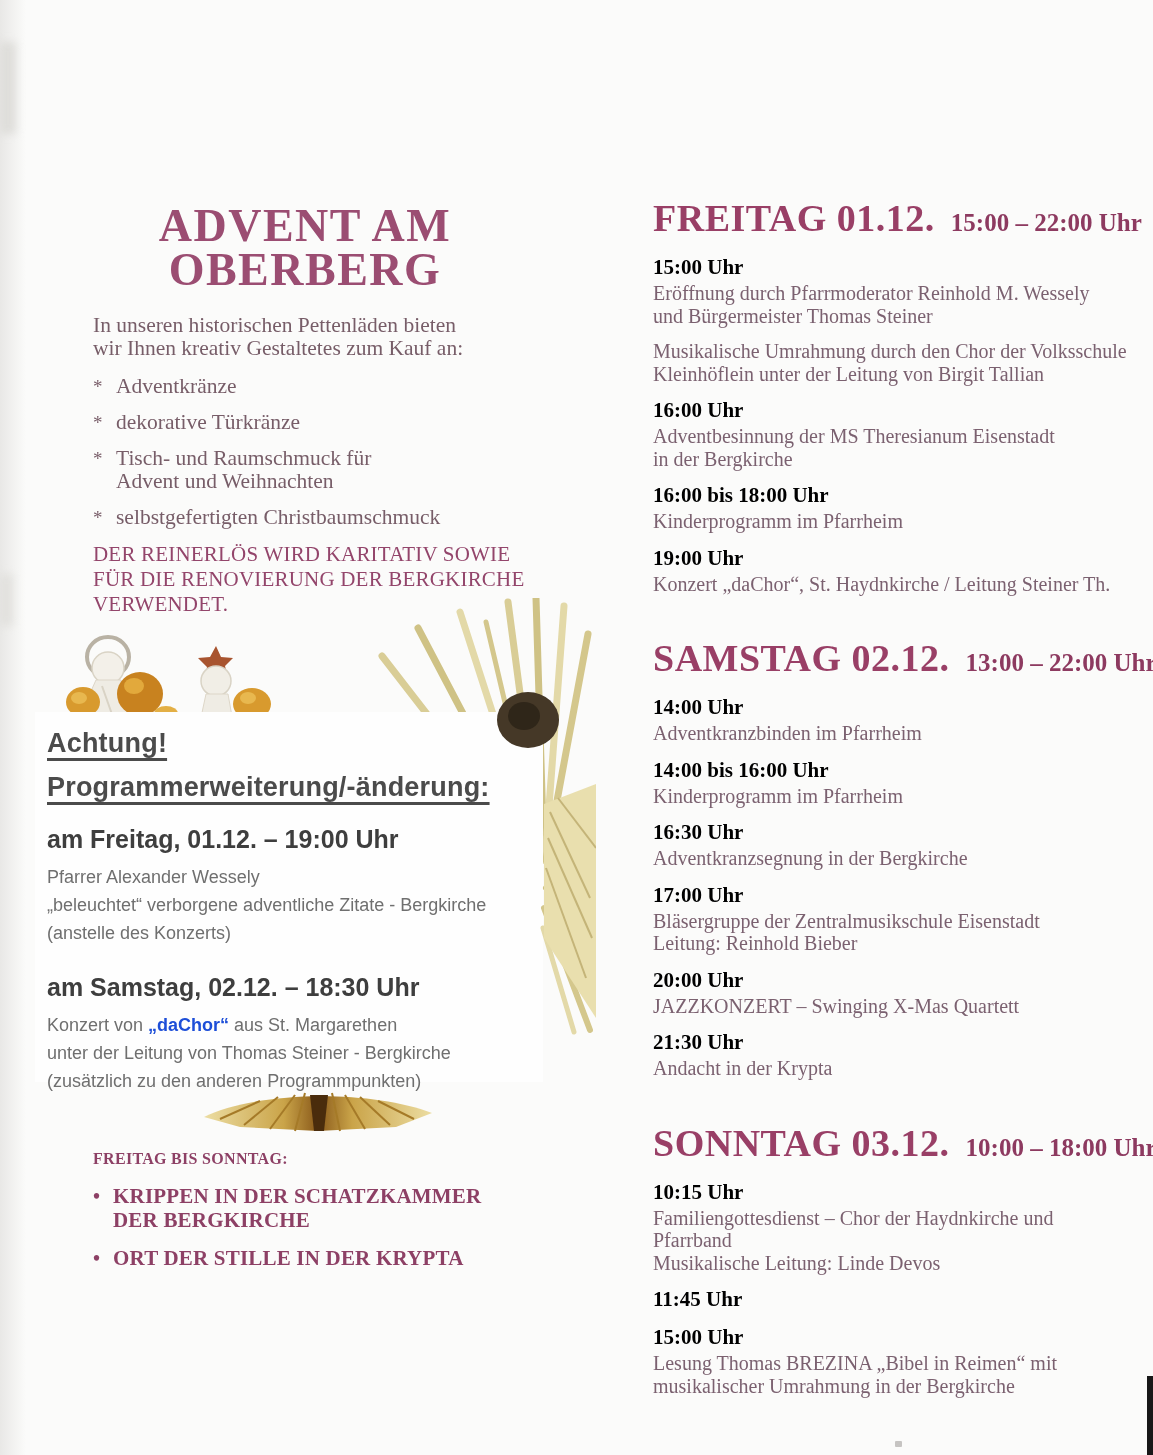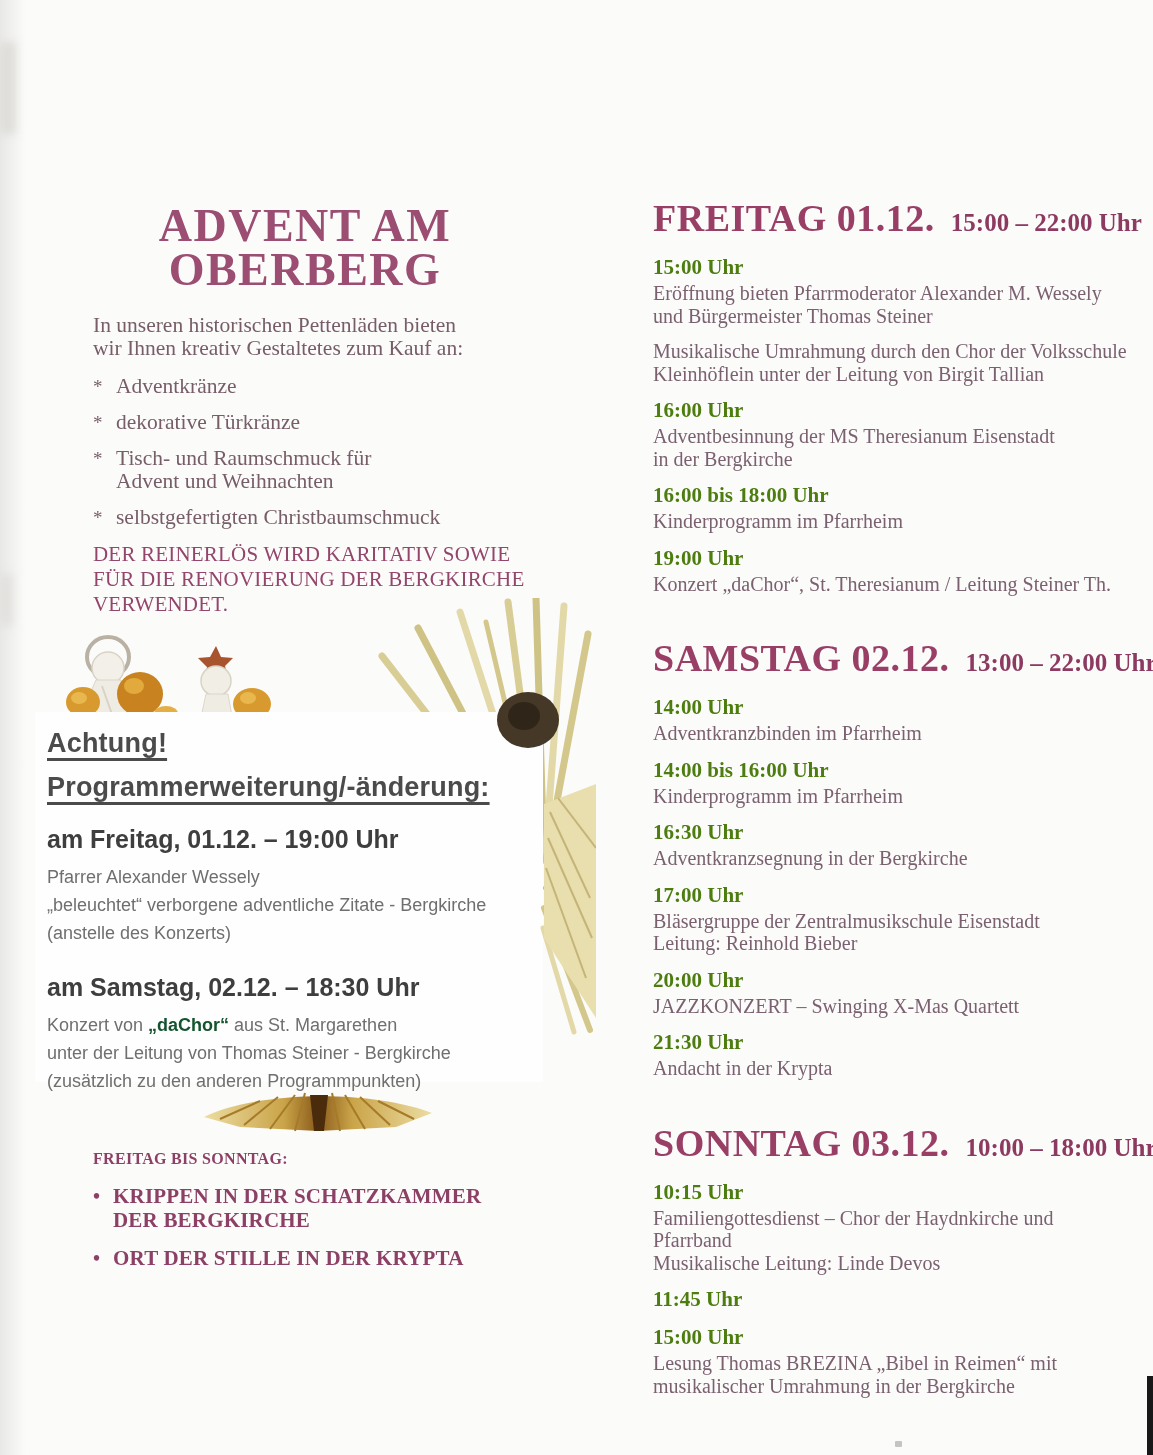--- a/index.html
+++ b/index.html
@@ -27,36 +27,36 @@
   .offers .txt{white-space:pre-line;}
   .charity{margin-top:12px;font-weight:normal;font-size:21px;line-height:25px;color:#93456b;white-space:pre-line;letter-spacing:.2px;}
   
   .notice-box{position:absolute;left:35px;top:712px;width:508px;height:370px;background:#fefefe;z-index:2;
     font-family:"Liberation Sans", sans-serif;padding:16px 0 0 12px;box-sizing:border-box;}
   .notice-h{font-size:27px;font-weight:bold;color:#4b4b4b;letter-spacing:.2px;
     text-decoration:underline;text-decoration-thickness:2.5px;text-underline-offset:6px;margin:0 0 13px 0;}
   .notice-h2{margin-bottom:22px;}
   .notice-item-title{font-size:25px;font-weight:bold;color:#3e3e3e;margin:0 0 9px 0;}
   .notice-item-body{font-size:18px;line-height:28px;color:#6f6f6f;white-space:pre-line;margin:0 0 26px 0;}
-  .notice-item-body b{color:#14532d;}
+  .notice-item-body b{color:#1d4ed8;}
   
   .weekend{position:absolute;left:93px;top:1150px;width:440px;color:#8d4065;z-index:2;}
   .weekend-h{font-weight:bold;font-size:16px;letter-spacing:.3px;margin-bottom:16px;}
   .weekend ul{margin:0;padding:0;list-style:none;font-weight:bold;font-size:21px;}
   .weekend li{display:flex;margin-bottom:14px;line-height:24px;}
   .weekend .dot{width:20px;flex:none;font-size:20px;}
   .weekend .txt{white-space:pre-line;letter-spacing:.2px;}
   
   .program{position:absolute;left:653px;top:196px;width:478px;}
   .day{margin-bottom:41px;}
   .day-header{white-space:nowrap;margin-bottom:15px;}
   .day-name{font-size:38px;font-weight:bold;color:#993f66;letter-spacing:.5px;margin-top:13px;}
   .day-hours{font-size:25px;font-weight:bold;color:#8d3a60;margin-left:12px;}
   .event{margin-bottom:13px;}
-  .event-time{font-size:21px;font-weight:bold;color:#4d7c0f;margin-bottom:2px;}
+  .event-time{font-size:21px;font-weight:bold;color:#000000;margin-bottom:2px;}
   .event-time:empty{display:none;}
   .event-desc{font-size:20px;line-height:22.5px;color:#7b6170;white-space:pre-line;}
   
   .angels{position:absolute;left:66px;top:630px;width:206px;height:92px;z-index:1;}
   .star-rays{position:absolute;left:368px;top:598px;width:228px;height:444px;z-index:1;}
   .star-front{position:absolute;left:368px;top:598px;width:228px;height:444px;z-index:3;pointer-events:none;}
   .straw-fan{position:absolute;left:200px;top:1083px;width:236px;height:52px;z-index:1;}
 </style>
 </head>
 <body>
@@ -200,40 +200,40 @@
 
 <div class="program">
 
   <div class="day">
     <div class="day-header">
       <span class="day-name">FREITAG 01.12.</span>
       <span class="day-hours">15:00 – 22:00 Uhr</span>
     </div>
     <div class="event">
       <div class="event-time">15:00 Uhr</div>
-      <div class="event-desc">Eröffnung bieten Pfarrmoderator Alexander M. Wessely
+      <div class="event-desc">Eröffnung durch Pfarrmoderator Reinhold M. Wessely
 und Bürgermeister Thomas Steiner</div>
     </div>
     <div class="event">
 
       <div class="event-desc">Musikalische Umrahmung durch den Chor der Volksschule
 Kleinhöflein unter der Leitung von Birgit Tallian</div>
     </div>
     <div class="event">
       <div class="event-time">16:00 Uhr</div>
       <div class="event-desc">Adventbesinnung der MS Theresianum Eisenstadt
 in der Bergkirche</div>
     </div>
     <div class="event">
       <div class="event-time">16:00 bis 18:00 Uhr</div>
       <div class="event-desc">Kinderprogramm im Pfarrheim</div>
     </div>
     <div class="event">
       <div class="event-time">19:00 Uhr</div>
-      <div class="event-desc">Konzert „daChor“, St. Theresianum / Leitung Steiner Th.</div>
+      <div class="event-desc">Konzert „daChor“, St. Haydnkirche / Leitung Steiner Th.</div>
     </div>
   </div>
 
   <div class="day">
     <div class="day-header">
       <span class="day-name">SAMSTAG 02.12.</span>
       <span class="day-hours">13:00 – 22:00 Uhr</span>
     </div>
     <div class="event">
       <div class="event-time">14:00 Uhr</div>

